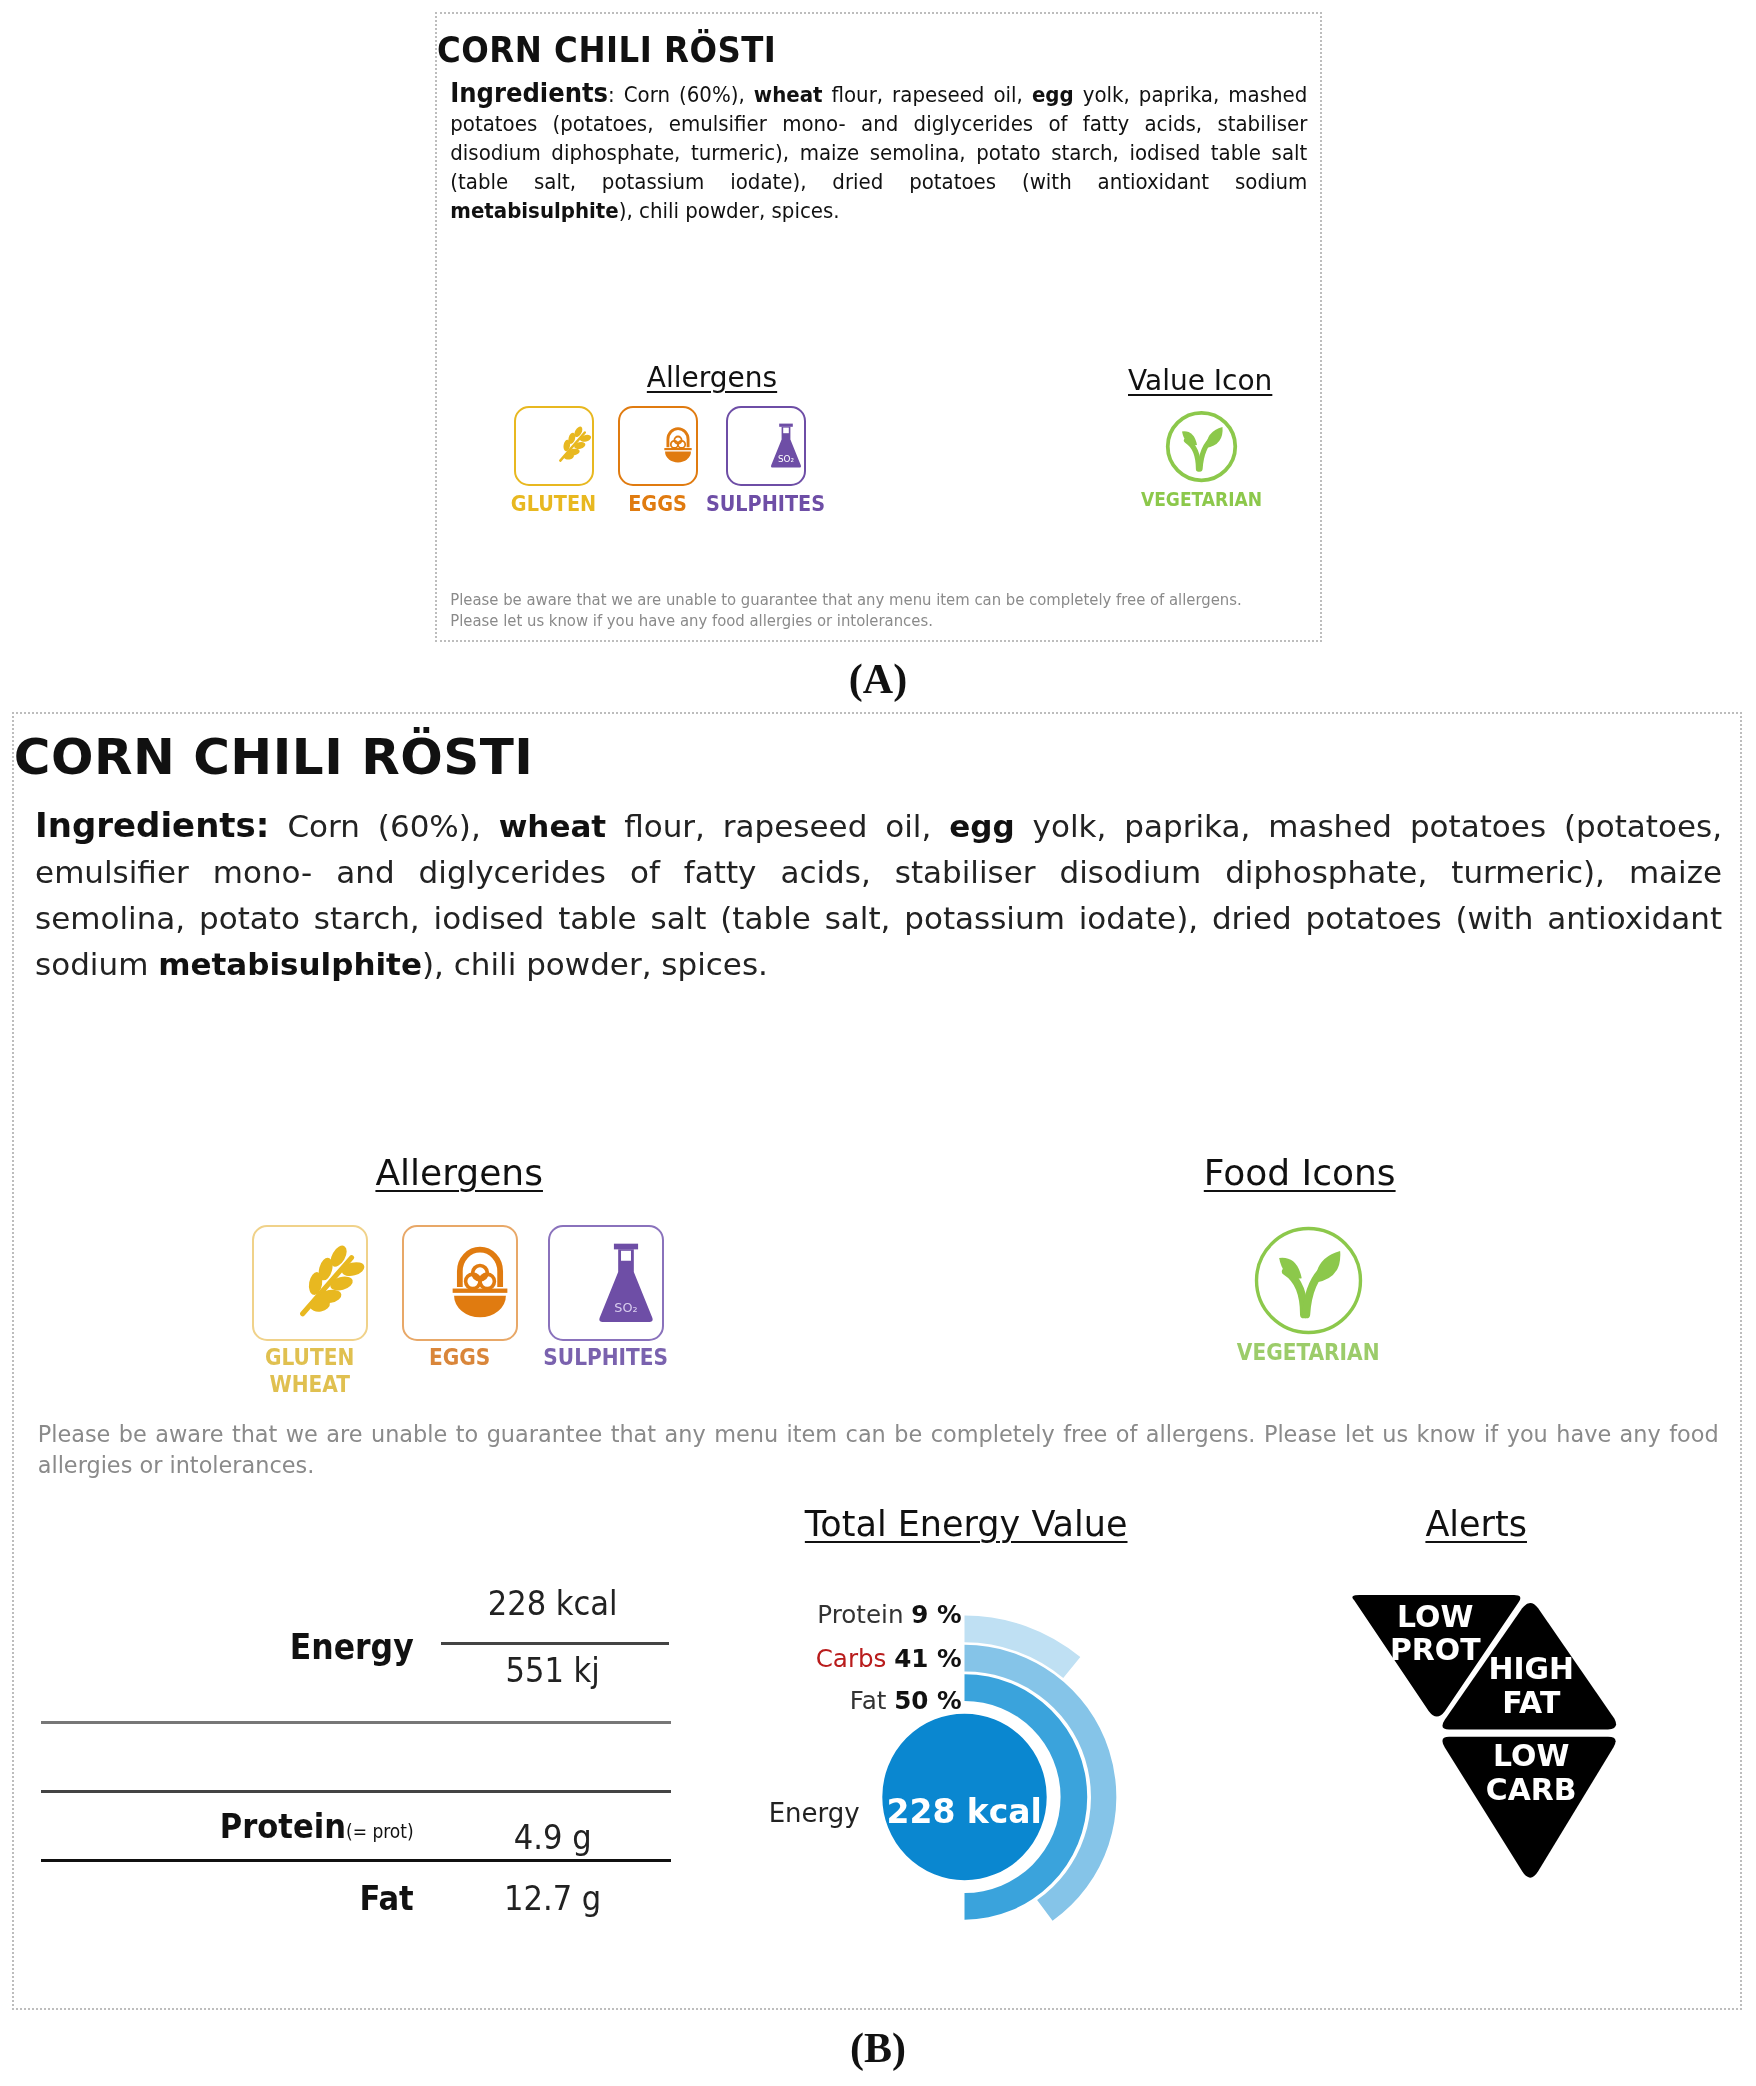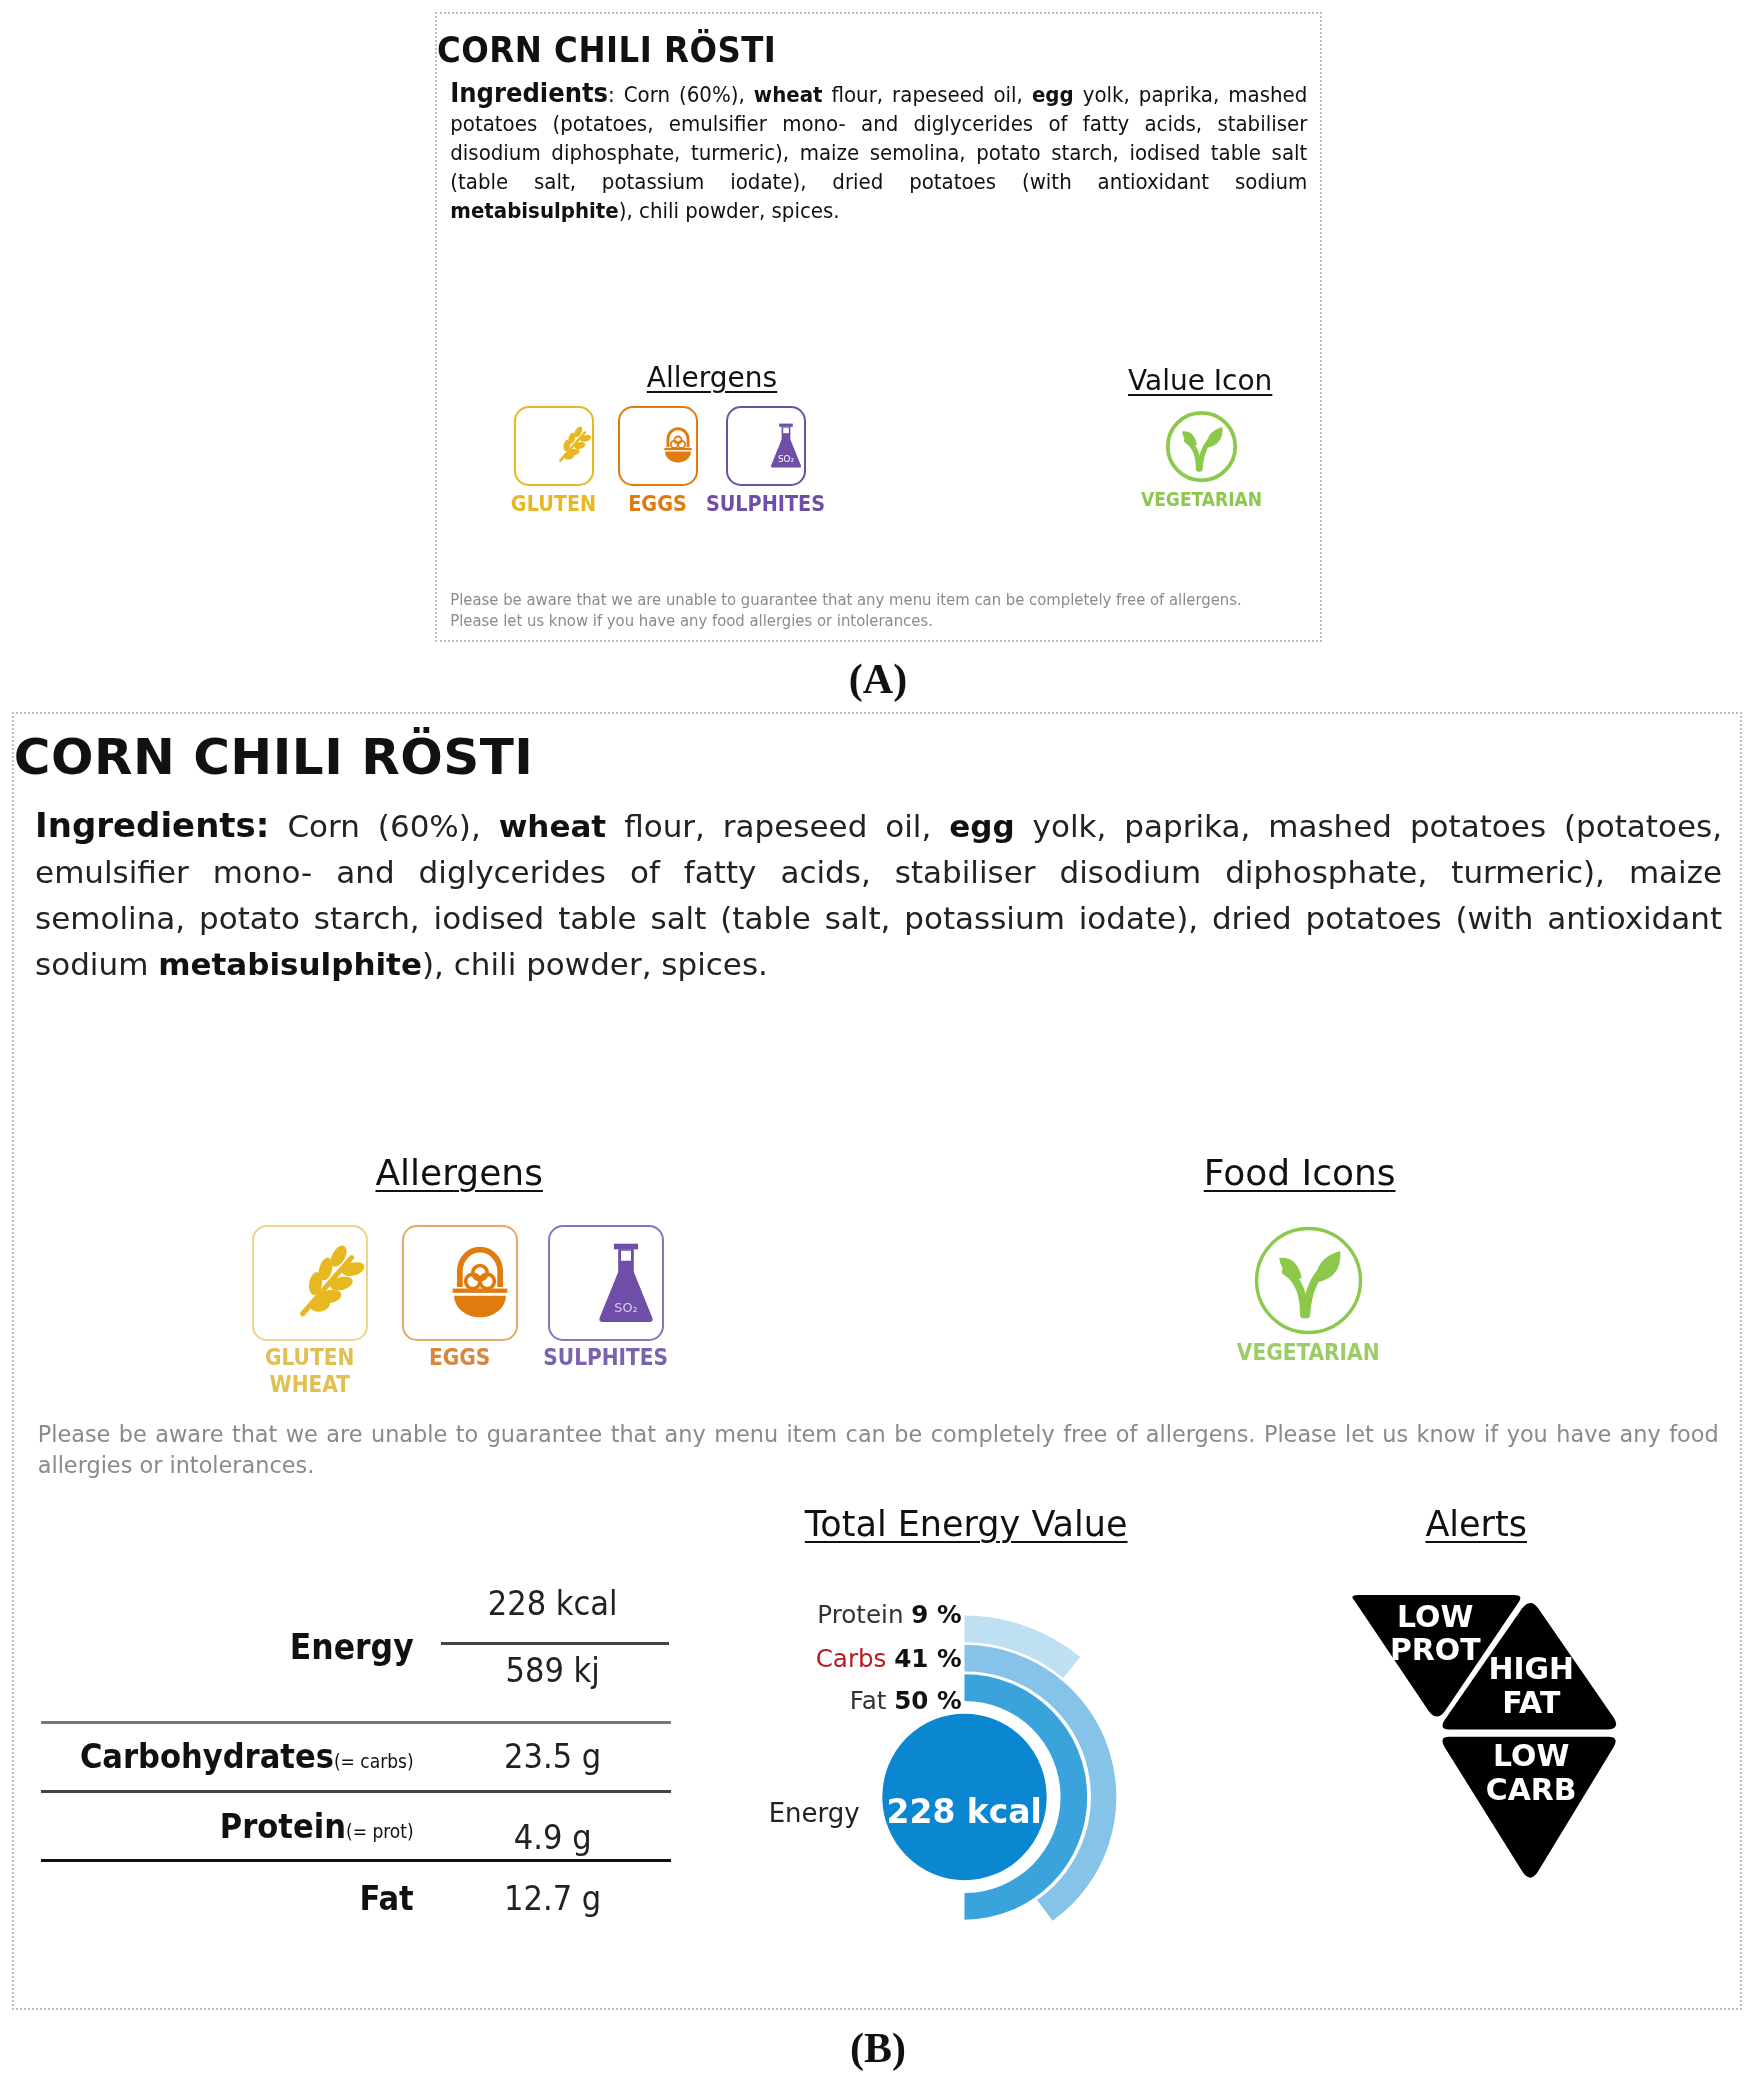--- a/index.html
+++ b/index.html
@@ -159,30 +159,24 @@
     <div class="lbl" style="color:#9ccc6a;font-size:22.4px;margin-top:2.1px;font-family:'DejaVu Sans Condensed','DejaVu Sans',sans-serif;">VEGETARIAN</div>
   </div>
 
   <div class="disclaimer" style="left:24px; top:705px; width:1681px; font-size:22.4px; line-height:31px;">Please be aware that we are unable to guarantee that any menu item can be completely free of allergens. Please let us know if you have any food allergies  or intolerances.</div>
 
 
   <div class="abs" style="left:0; top:870px; width:662px; height:137px;">
     <div class="abs" style="right:262px; top:43px; font-size:35px; font-weight:bold; font-family:'DejaVu Sans Condensed','DejaVu Sans',sans-serif;">Energy</div>
     <div class="abs" style="left:459px; width:160px; top:-1.1px; font-size:34px; text-align:center; color:#222; font-family:'DejaVu Sans Condensed','DejaVu Sans',sans-serif;">228 kcal</div>
     <div class="rule" style="left:427px; width:228px; top:58px; background:#444;"></div>
-    <div class="abs" style="left:459px; width:160px; top:66px; font-size:34px; text-align:center; color:#222; font-family:'DejaVu Sans Condensed','DejaVu Sans',sans-serif;">589 kj</div>
+    <div class="abs" style="left:459px; width:160px; top:66px; font-size:34px; text-align:center; color:#222; font-family:'DejaVu Sans Condensed','DejaVu Sans',sans-serif;">551 kj</div>
   </div>
   <div class="rule" style="left:27px; width:630px; top:1007px; background:#777;"></div>
 
-  <div class="abs" style="left:0; top:1011px; width:662px; height:64px;">
-    <div class="abs" style="right:262px; top:10.7px; white-space:nowrap;">
-      <span style="font-size:34px; font-weight:bold; font-family:'DejaVu Sans Condensed','DejaVu Sans',sans-serif;">Carbohydrates</span><span style="font-size:19px; font-family:'DejaVu Sans Condensed','DejaVu Sans',sans-serif;">(= carbs)</span>
-    </div>
-    <div class="abs" style="left:459px; width:160px; top:10.7px; font-size:34px; text-align:center; color:#222; font-family:'DejaVu Sans Condensed','DejaVu Sans',sans-serif;">23.5 g</div>
-  </div>
   <div class="rule" style="left:27px; width:630px; top:1076px; background:#444;"></div>
 
   <div class="abs" style="left:0; top:1081px; width:662px; height:64px;">
     <div class="abs" style="right:262px; top:10.7px; white-space:nowrap;">
       <span style="font-size:34px; font-weight:bold; font-family:'DejaVu Sans Condensed','DejaVu Sans',sans-serif;">Protein</span><span style="font-size:19px; font-family:'DejaVu Sans Condensed','DejaVu Sans',sans-serif;">(= prot)</span>
     </div>
     <div class="abs" style="left:459px; width:160px; top:22px; font-size:34px; text-align:center; color:#222; font-family:'DejaVu Sans Condensed','DejaVu Sans',sans-serif;">4.9 g</div>
   </div>
   <div class="rule" style="left:27px; width:630px; top:1145px; background:#111;"></div>
 

